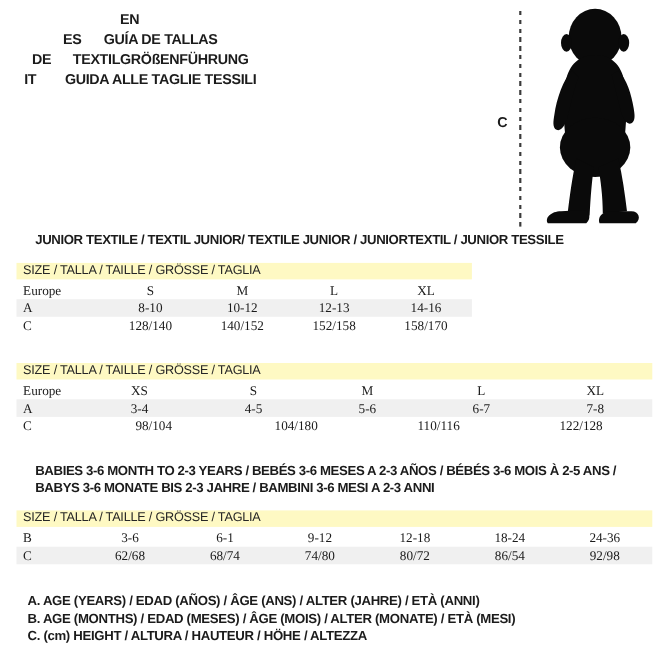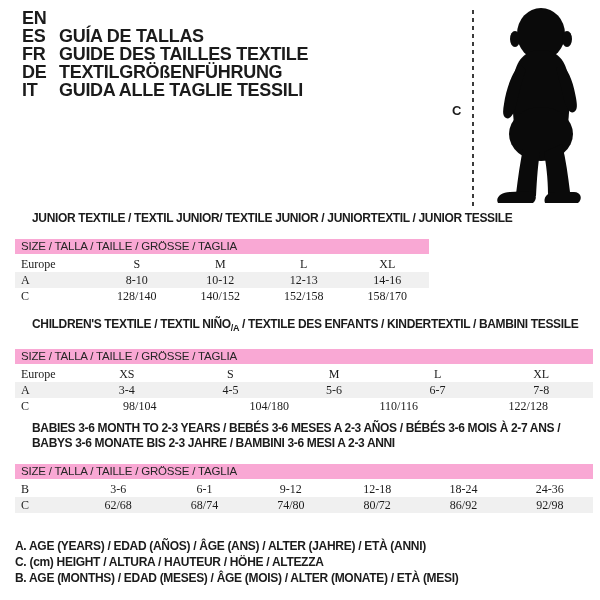--- a/index.html
+++ b/index.html
@@ -8,21 +8,21 @@
     position: relative;
     background: #ffffff;
     font-family: "Liberation Sans", sans-serif;
     color: #1b1b1b;
     overflow: hidden;
   }
 
   
   .langs { position: absolute; top: 9px; left: 22px; }
   .lang-row { display: flex; height: 18px; line-height: 18px;
-              font-weight: 700; font-size: 18px; letter-spacing: -0.3px; }
+              font-weight: 700; font-size: 13px; letter-spacing: -0.3px; justify-content: center; }
   .lang-code { width: 37px; }
 
   
   .measure-line {
     position: absolute; left: 472px; top: 10px; width: 2px; height: 196px;
     background-image: repeating-linear-gradient(to bottom, #3b3b3b 0 4px, transparent 4px 8px);
   }
   .measure-label { position: absolute; left: 452px; top: 103px;
                    font-size: 13px; font-weight: 600; }
   .silhouette { position: absolute; left: 483px; top: 6px; }
@@ -30,49 +30,45 @@
   
   .section { position: absolute; left: 15px; }
   #sec1 { top: 211px; width: 414px; }
   #sec2 { top: 317px; width: 578px; }
   #sec3 { top: 421px; width: 578px; }
   .sec-title { font-weight: 700; font-size: 12px; letter-spacing: -0.35px;
                line-height: 15px; white-space: nowrap; margin-left: 17px; }
   .title-sub { font-size: 9px; vertical-align: sub; }
 
   .tbl { margin-top: 13px; }
-  .tbl-head { background: #f9a8d4; font-size: 11.5px; line-height: 15px;
+  .tbl-head { background: #fef9c3; font-size: 11.5px; line-height: 15px;
               height: 15px; padding-left: 6px; color: #262626;
               letter-spacing: -0.2px; margin-bottom: 2px; }
   .trow { display: flex; font-size: 12px; line-height: 16px; height: 16px; font-family: Liberation Serif, serif; }
   .trow.alt { background: #f0f0f0; }
   .tlbl { padding-left: 6px; }
   #sec1 .tlbl { width: 80px; }
   #sec2 .tlbl, #sec3 .tlbl { width: 60px; }
   .tcell { flex: 1; text-align: center; }
 
   
-  .footnotes { position: absolute; left: 15px; top: 538px; }
+  .footnotes { position: absolute; left: 25px; top: 538px; }
   .footnote { height: 16px; line-height: 16px; font-weight: 700;
               font-size: 12px; letter-spacing: -0.3px; white-space: nowrap; }
 </style>
 </head>
 <body>
 
 <div class="langs">
   <div class="lang-row">
     <span class="lang-code">EN</span>
   </div>
   <div class="lang-row">
     <span class="lang-code">ES</span>
     <span class="lang-title">GUÍA DE TALLAS</span>
-  </div>
-  <div class="lang-row">
-    <span class="lang-code">FR</span>
-    <span class="lang-title">GUIDE DES TAILLES TEXTILE</span>
   </div>
   <div class="lang-row">
     <span class="lang-code">DE</span>
     <span class="lang-title">TEXTILGRÖßENFÜHRUNG</span>
   </div>
   <div class="lang-row">
     <span class="lang-code">IT</span>
     <span class="lang-title">GUIDA ALLE TAGLIE TESSILI</span>
   </div>
 </div>
@@ -117,21 +113,20 @@
       <span class="tlbl">C</span>
       <span class="tcell">128/140</span>
       <span class="tcell">140/152</span>
       <span class="tcell">152/158</span>
       <span class="tcell">158/170</span>
     </div>
   </div>
 </div>
 
 <div class="section" id="sec2">
-  <div class="sec-title"><span>CHILDREN'S TEXTILE / TEXTIL NIÑO</span><span class="title-sub">/A</span><span> / TEXTILE DES ENFANTS / KINDERTEXTIL / BAMBINI TESSILE</span></div>
   <div class="tbl">
     <div class="tbl-head">SIZE / TALLA / TAILLE / GRÖSSE / TAGLIA</div>
     <div class="trow">
       <span class="tlbl">Europe</span>
       <span class="tcell">XS</span>
       <span class="tcell">S</span>
       <span class="tcell">M</span>
       <span class="tcell">L</span>
       <span class="tcell">XL</span>
     </div>
@@ -147,42 +142,42 @@
       <span class="tlbl">C</span>
       <span class="tcell">98/104</span>
       <span class="tcell">104/180</span>
       <span class="tcell">110/116</span>
       <span class="tcell">122/128</span>
     </div>
   </div>
 </div>
 
 <div class="section" id="sec3">
-  <div class="sec-title">BABIES 3-6 MONTH TO 2-3 YEARS / BEBÉS 3-6 MESES A 2-3 AÑOS / BÉBÉS 3-6 MOIS À 2-7 ANS /</div>
+  <div class="sec-title">BABIES 3-6 MONTH TO 2-3 YEARS / BEBÉS 3-6 MESES A 2-3 AÑOS / BÉBÉS 3-6 MOIS À 2-5 ANS /</div>
   <div class="sec-title">BABYS 3-6 MONATE BIS 2-3 JAHRE / BAMBINI 3-6 MESI A 2-3 ANNI</div>
   <div class="tbl">
     <div class="tbl-head">SIZE / TALLA / TAILLE / GRÖSSE / TAGLIA</div>
     <div class="trow">
       <span class="tlbl">B</span>
       <span class="tcell">3-6</span>
       <span class="tcell">6-1</span>
       <span class="tcell">9-12</span>
       <span class="tcell">12-18</span>
       <span class="tcell">18-24</span>
       <span class="tcell">24-36</span>
     </div>
     <div class="trow alt">
       <span class="tlbl">C</span>
       <span class="tcell">62/68</span>
       <span class="tcell">68/74</span>
       <span class="tcell">74/80</span>
       <span class="tcell">80/72</span>
-      <span class="tcell">86/92</span>
+      <span class="tcell">86/54</span>
       <span class="tcell">92/98</span>
     </div>
   </div>
 </div>
 
 <div class="footnotes">
   <div class="footnote">A. AGE (YEARS) / EDAD (AÑOS) / ÂGE (ANS) / ALTER (JAHRE) / ETÀ (ANNI)</div>
+  <div class="footnote">B. AGE (MONTHS) / EDAD (MESES) / ÂGE (MOIS) / ALTER (MONATE) / ETÀ (MESI)</div>
   <div class="footnote">C. (cm) HEIGHT / ALTURA / HAUTEUR / HÖHE / ALTEZZA</div>
-  <div class="footnote">B. AGE (MONTHS) / EDAD (MESES) / ÂGE (MOIS) / ALTER (MONATE) / ETÀ (MESI)</div>
 </div>
 
 </body></html>

